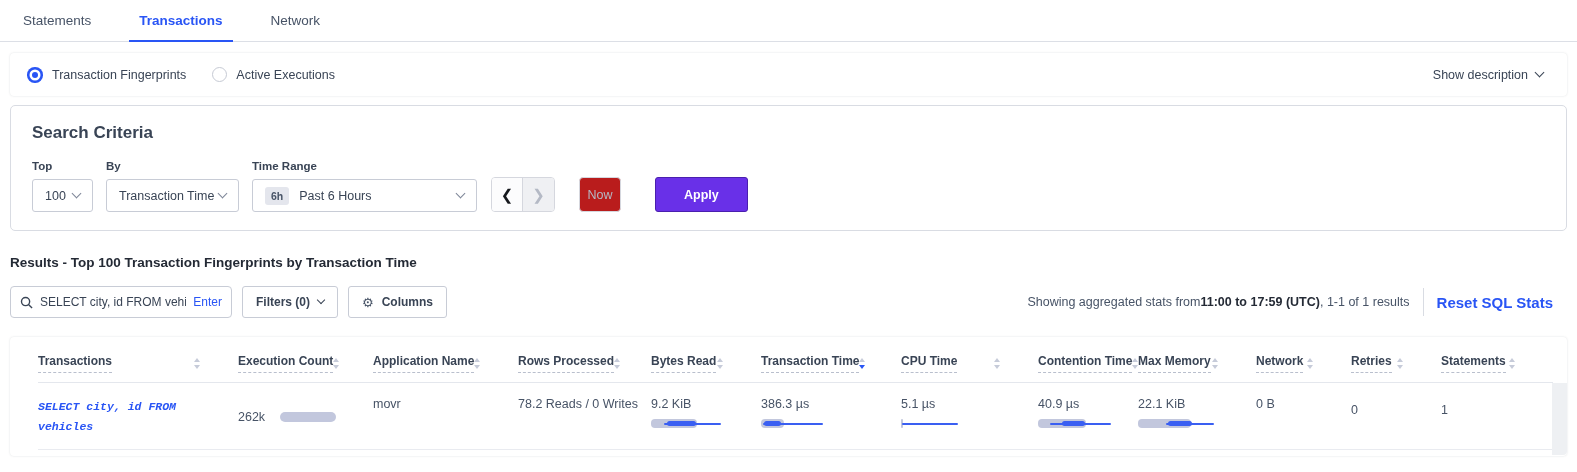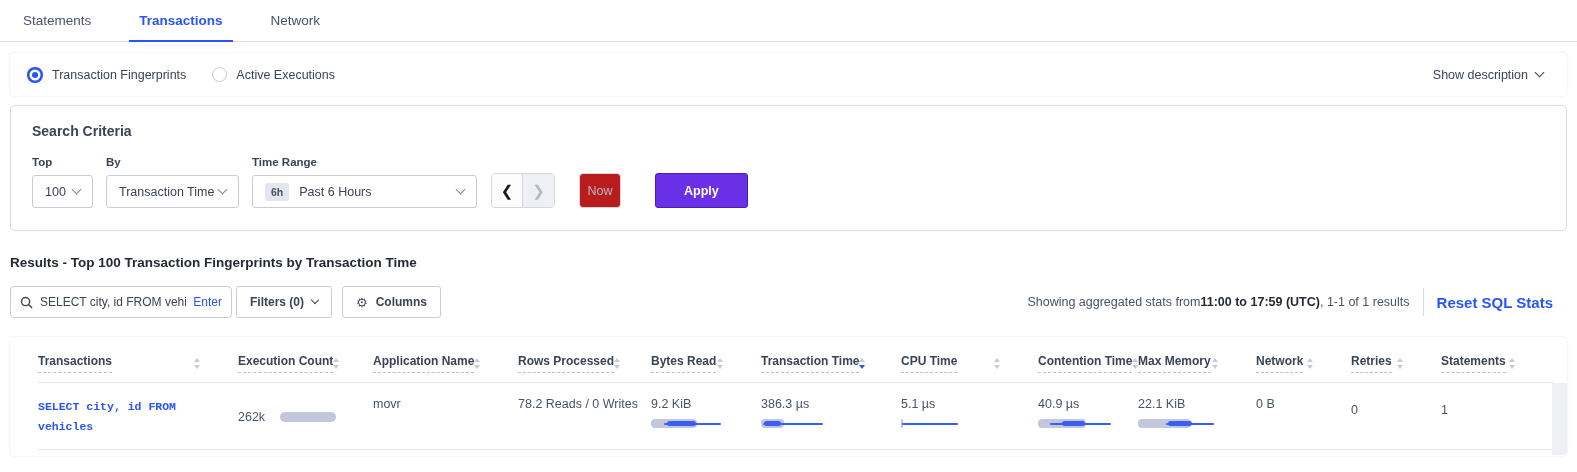--- a/index.html
+++ b/index.html
@@ -20,21 +20,21 @@
   .radio-on { width:6px; height:6px; border-radius:50%; background:var(--accent-blue); margin:5px;
     box-shadow:0 0 0 2.5px #fff, 0 0 0 5px var(--accent-blue); }
   .radio-off { width:15px; height:15px; border-radius:50%; border:1px solid #c6cad4; background:#fff; }
   .show-desc { display:flex; align-items:center; gap:8px; font-size:12.5px; color:#394455; cursor:pointer; }
   .chev { width:7px; height:7px; border-right:1.7px solid #394455; border-bottom:1.7px solid #394455;
     transform:rotate(45deg); margin-top:-4px; }
   .chev.gray { border-color:#7e8698; }
   
   .criteria-card { margin:9px 10px 0 10px; height:126px; border:1px solid #d9dce3; border-radius:5px;
     background:#fff; padding:17px 21px; }
-  .criteria-title { font-size:14px; font-weight:700; color:#394455; }
+  .criteria-title { font-size:17px; font-weight:700; color:#394455; }
   .criteria-row { display:flex; align-items:flex-end; gap:13px; margin-top:17px; }
   .field-label { font-size:11.5px; font-weight:700; color:#394455; margin-bottom:7px; }
   .select { height:33px; border:1px solid #c8ccd6; border-radius:3px; background:#fff;
     display:flex; align-items:center; justify-content:space-between; padding:0 12px;
     font-size:12.5px; color:#394455; cursor:pointer; }
   .w-top { width:61px; } .w-by { width:133px; } .w-range { width:225px; }
   .range-left { display:flex; align-items:center; gap:10px; }
   .range-badge { background:#e4e6ed; border-radius:3px; font-size:10.5px; font-weight:700;
     color:#475366; padding:3px 6px; }
   .arrow-group { display:flex; height:35px; border:1px solid #d5d7de; border-radius:4px;
@@ -51,21 +51,21 @@
   
   .results-heading { margin:24px 10px 0 10px; font-size:13.5px; font-weight:700; color:#242a35; }
   .controls-row { margin:16px 10px 0 10px; display:flex; align-items:center; }
   .search-box { width:222px; height:32px; border:1px solid #c8ccd6; border-radius:4px; background:#fff;
     display:flex; align-items:center; padding:0 9px; gap:7px; }
   .search-box input { border:0; outline:0; flex:1; min-width:0; font-size:12px; color:#394455;
     font-family:"Liberation Sans",sans-serif; background:transparent; }
   .enter-lbl { font-size:12px; color:var(--accent-blue); cursor:pointer; }
   .btn { height:32px; border:1px solid #c8ccd6; border-radius:3px; background:#fff; display:flex;
     align-items:center; gap:8px; padding:0 13px; font-size:12px; font-weight:600; color:#394455; cursor:pointer; }
-  .filters-btn { margin-left:4px; } .columns-btn { margin-left:10px; }
+  .filters-btn { margin-left:10px; } .columns-btn { margin-left:10px; }
   .gear { font-size:13px; color:#475366; line-height:1; }
   .stats-group { margin-left:auto; display:flex; align-items:center; font-size:12.5px; color:#475366; }
   .stats-group b { color:#242a35; }
   .stats-divider { width:1px; height:28px; background:#d9dce3; margin:0 13px; }
   .reset-link { color:var(--accent-blue); font-size:15px; font-weight:600; cursor:pointer; margin-right:14px; }
   
   .table-card { position:relative; margin:19px 10px 0 10px; height:119px; background:#fff;
     border-radius:4px; box-shadow:0 0 2px rgba(60,70,90,.18); padding:0 14px 0 28px; }
   .tgrid { display:grid; grid-template-columns:200px 135px 145px 133px 110px 140px 137px 100px 118px 95px 90px 1fr; }
   .thead { border-bottom:1px solid #e4e7ed; }
@@ -73,21 +73,21 @@
   .th-label { font-size:12px; font-weight:600; color:#394455; border-bottom:1px dashed #b9bfcd;
     padding-bottom:4px; white-space:nowrap; cursor:pointer; }
   .sorter { display:flex; flex-direction:column; align-items:center; cursor:pointer; }
   .tri { width:0; height:0; border-left:3.5px solid transparent; border-right:3.5px solid transparent; }
   .tri-up { border-bottom:4.5px solid #c6cbd9; margin-bottom:2.5px; }
   .tri-down { border-top:4.5px solid #c6cbd9; }
   .tri-down.active { border-top-color:var(--accent-blue); }
   .trow { border-bottom:1px solid #e9ebf0; }
   .td { padding:14px 10px 12px 0; font-size:12.5px; color:#475366; }
   .query { font-family:"Liberation Mono","DejaVu Sans Mono",monospace; font-size:11.5px; font-weight:600;
-    color:var(--accent-blue); max-width:172px; line-height:1.75; cursor:pointer; }
+    color:var(--accent-blue); max-width:172px; line-height:1.75; cursor:pointer;font-style:italic; }
   .exec-cell { display:flex; align-items:center; gap:15px; }
   .pill { height:10px; border-radius:5px; background:var(--bar-gray); }
   .bar { position:relative; height:10px; width:82px; margin-top:8px; }
   .bar .bg { position:absolute; left:0; top:0; height:9px; border-radius:4px; background:var(--bar-gray); }
   .bar .ln { position:absolute; top:3.5px; height:2.4px; border-radius:2px; background:var(--bar-blue); }
   .bar .tk { position:absolute; top:2px; height:5px; border-radius:3px; background:var(--bar-blue); }
   .td-low { padding-top:20px; }
   .scroll-strip { position:absolute; right:0; top:46px; bottom:1px; width:15px; background:#eef0f3;
     border-radius:0 0 4px 0; }
   i { font-style:normal; }

